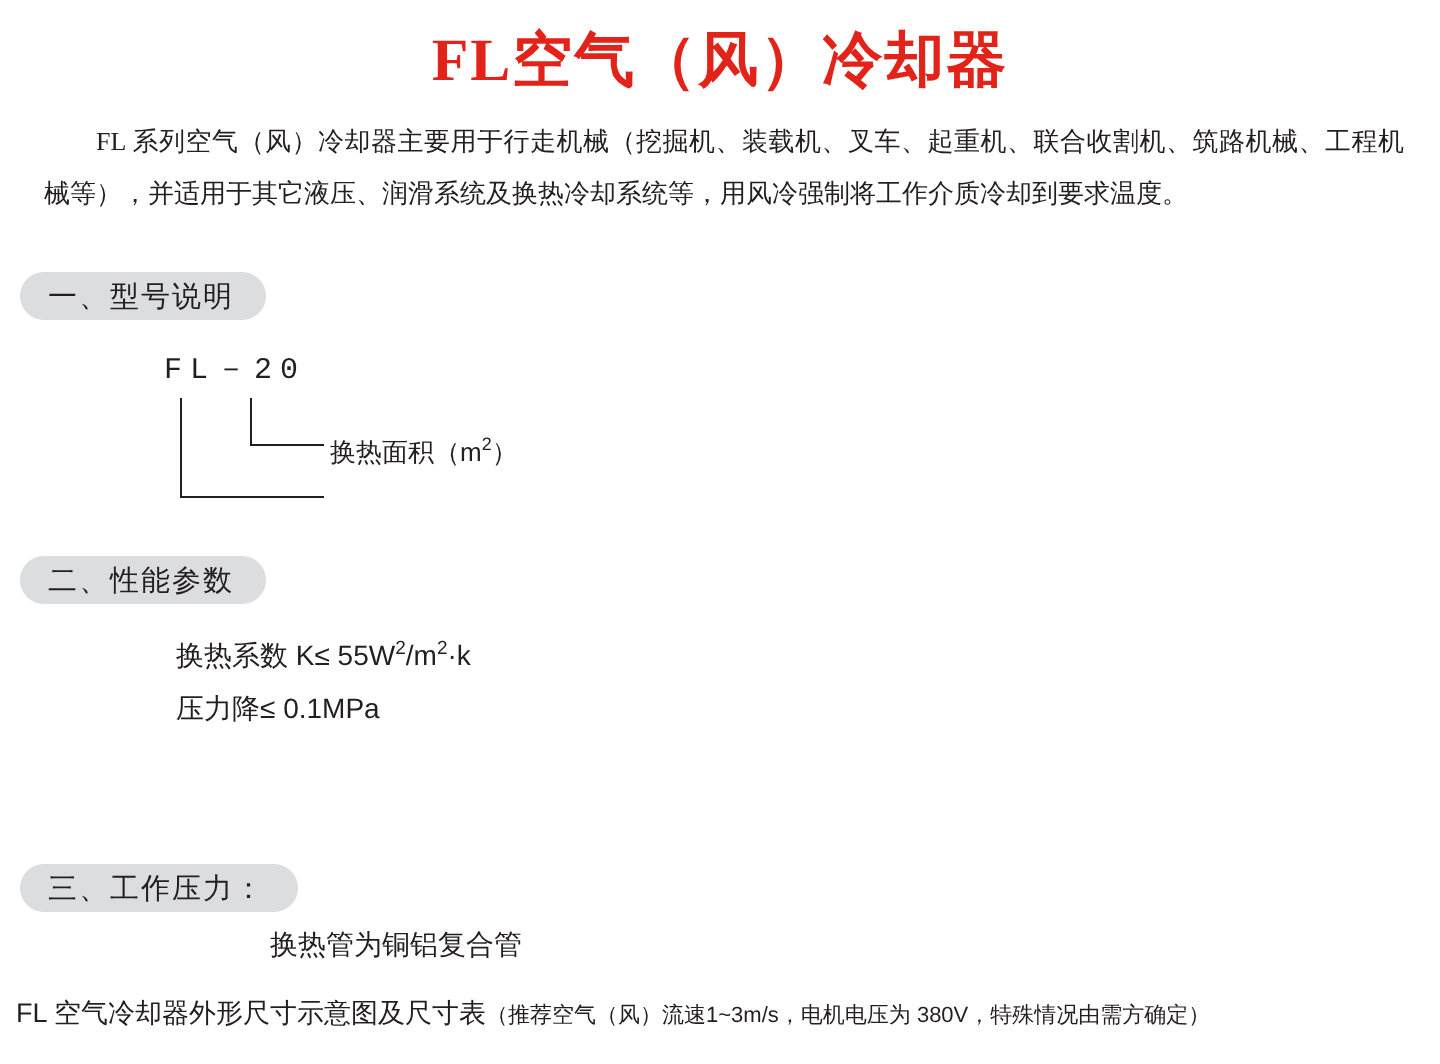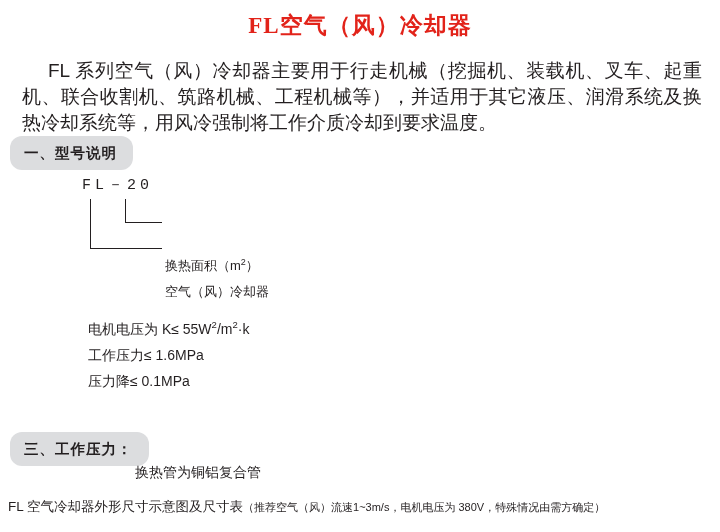--- a/index.html
+++ b/index.html
@@ -21,54 +21,55 @@
     height: 532px;
   }
 
   
   .title {
     position: absolute;
     top: 10px;
     left: 0;
     width: 720px;
     text-align: center;
-    font-size: 23px;
+    font-size: 30px;
     font-weight: bold;
     color: #e2231a;
     letter-spacing: 1px;
     font-family: "Liberation Serif", serif;
   }
 
   
   .intro {
     position: absolute;
     top: 58px;
     left: 22px;
     width: 680px;
-    font-size: 19px;
+    font-size: 13px;
     line-height: 26px;
     text-align: justify;
     color: #231f20;
+    font-family: Liberation Serif, serif;
   }
   .intro .indent {
     display: inline-block;
     width: 26px;
   }
 
   
   .section-head {
     position: absolute;
-    height: 34px;
+    height: 24px;
     background: #dcdddf;
     border-radius: 12px;
     display: flex;
     align-items: center;
     padding: 0 16px 0 14px;
     font-size: 14.5px;
-    font-weight: bold;
+    font-weight: normal;
     color: #231f20;
     letter-spacing: 1px;
     white-space: nowrap;
   }
   #sec1 { top: 136px; left: 10px; }
   #sec2 { top: 278px; left: 10px; }
   #sec3 { top: 432px; left: 10px; }
 
   
   .model-area {
@@ -86,21 +87,20 @@
     font-size: 15px;
     letter-spacing: 4px;
     font-family: "Liberation Mono", monospace;
     color: #231f20;
   }
   .model-label {
     position: absolute;
     font-size: 13px;
     color: #231f20;
     white-space: nowrap;
-    margin-top: 40px;
   }
   #label-area { top: 42px; left: 165px; }
   #label-cooler { top: 68px; left: 165px; }
   .sup-small { font-size: 9px; vertical-align: super; }
 
   .leader {
     position: absolute;
     background: #231f20;
   }
   
@@ -162,27 +162,28 @@
   <div class="model-area">
     <div class="model-code">FL－20</div>
 
     <div class="leader v1"></div>
     <div class="leader v2"></div>
     <div class="leader h1"></div>
     <div class="leader h2"></div>
 
     <div class="model-label" id="label-area"><span>换热面积（m</span><span class="sup-small">2</span><span>）</span></div>
 
-    <div class="model-label" id="label-cooler">空气（风）冷却器</div>
   </div>
 
+  <div class="section-head" id="sec2">
+    <span>二、性能参数</span>
+  </div>
 
   <div class="params">
-    <div><span>电机电压为 K≤ 55W</span><span class="sup">2</span><span>/m</span><span class="sup">2</span><span>·k</span></div>
-    <div>工作压力≤ 1.6MPa</div>
+    <div><span>换热系数 K≤ 55W</span><span class="sup">2</span><span>/m</span><span class="sup">2</span><span>·k</span></div>
     <div>压力降≤ 0.1MPa</div>
   </div>
 
   <div class="section-head" id="sec3">
     <span>三、工作压力：</span>
   </div>
 
   <div class="mat-body">换热管为铜铝复合管</div>
 
   <div class="footer"><span>FL 空气冷却器外形尺寸示意图及尺寸表</span><span class="note">（推荐空气（风）流速1~3m/s，电机电压为 380V，特殊情况由需方确定）</span></div>

